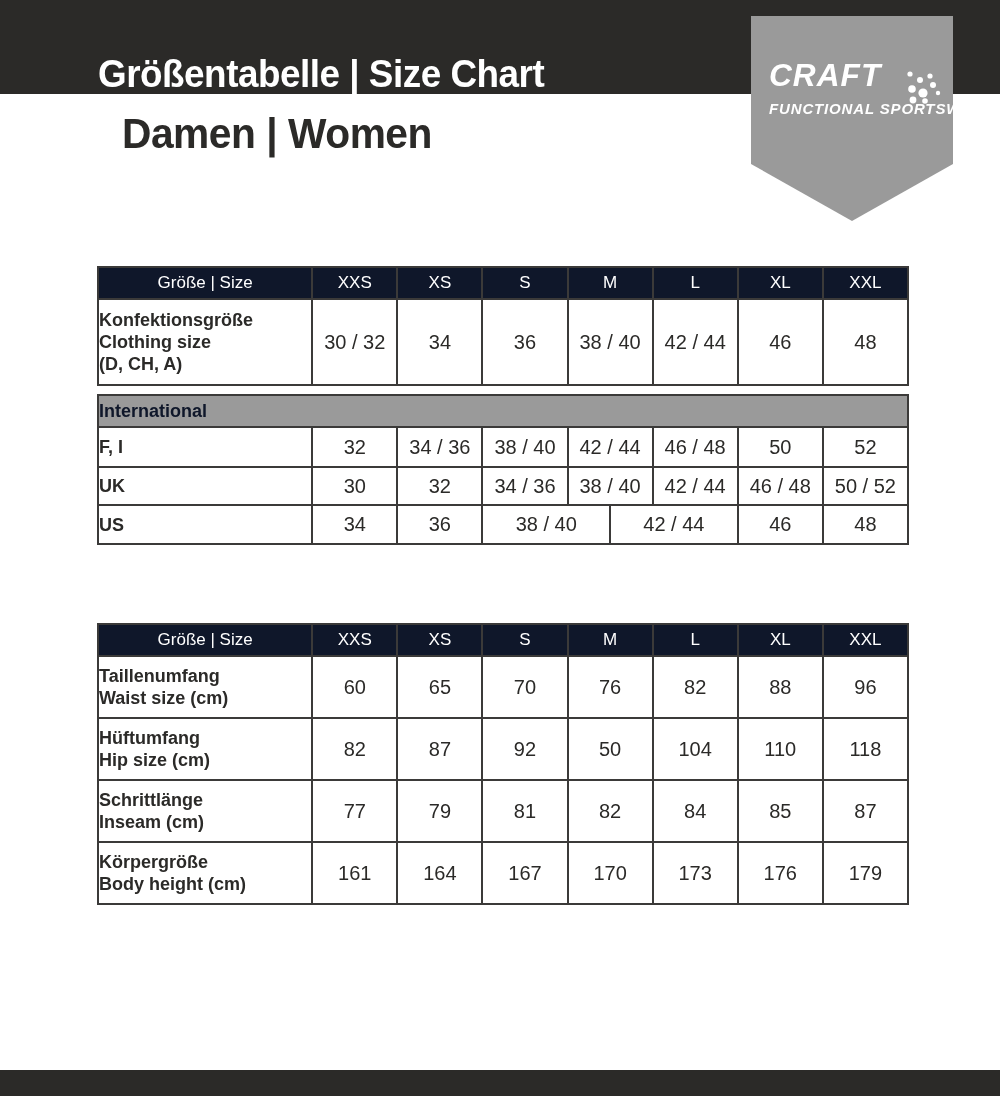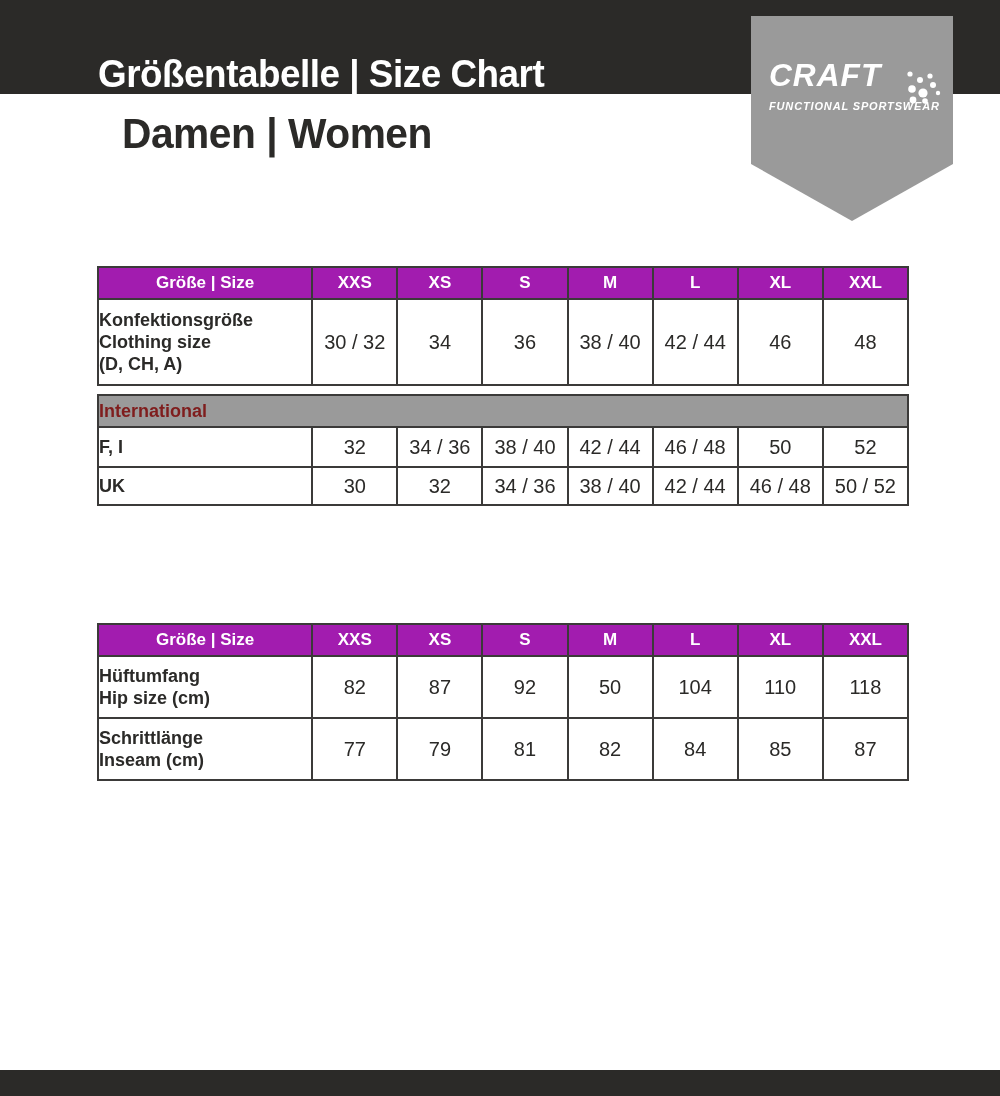--- a/index.html
+++ b/index.html
@@ -23,34 +23,34 @@
   
   .pennant { position:absolute; left:735px; top:16px; width:202px; height:207px; z-index:3;margin-left:16px; }
   .pennant svg.shape { position:absolute; left:0; top:0; }
   .brandname {
     position:absolute; left:18px; top:42px; color:#ffffff; white-space:nowrap;
     font-size:31px; font-weight:bold; font-style:italic; letter-spacing:1px;
     transform:scaleX(1.02); transform-origin:left top;
   }
   .tagline {
     position:absolute; left:18px; top:84px; color:#ffffff; white-space:nowrap;
-    font-size:11px; font-weight:bold; font-style:italic; letter-spacing:0.85px;
+    font-size:15px; font-weight:bold; font-style:italic; letter-spacing:0.85px;
   }
   .dots { position:absolute; left:150px; top:52px; }
   
   table.tbl {
     position:absolute; border-collapse:collapse; table-layout:fixed; width:812px;
     background:#ffffff;
   }
   table.tbl th, table.tbl td { border:2px solid #3b3a39; padding:0; vertical-align:middle; }
   table.tbl th {
-    background:#a21caf; color:#ffffff; font-size:17px; font-weight:bold; text-align:center;
+    background:#0f172a; color:#ffffff; font-size:17px; font-weight:normal; text-align:center;
   }
   th.hl, td.intbar { text-align:left; padding-left:10px; }
-  td.intbar { background:#9a9a9a; color:#7f1d1d; font-size:18px; font-weight:bold; }
+  td.intbar { background:#9a9a9a; color:#0f172a; font-size:18px; font-weight:bold; }
   td.lbl {
     font-weight:bold; font-size:18px; text-align:left; padding-left:10px;
     line-height:22px; color:#2b2a28;
   }
   td.val { font-size:20px; text-align:center; color:#2b2a28; font-weight:normal; }
   
   .bottombar { position:absolute; left:0; top:1070px; width:1000px; height:26px; background:#2b2a28; }
 </style>
 </head>
 <body>
@@ -136,20 +136,29 @@
       <tr style="height:38px">
         <td class="lbl">UK</td>
         <td class="val" colspan="2">30</td>
         <td class="val" colspan="2">32</td>
         <td class="val" colspan="2">34 / 36</td>
         <td class="val" colspan="2">38 / 40</td>
         <td class="val" colspan="2">42 / 44</td>
         <td class="val" colspan="2">46 / 48</td>
         <td class="val" colspan="2">50 / 52</td>
       </tr>
+      <tr style="height:39px">
+        <td class="lbl">US</td>
+        <td class="val" colspan="2">34</td>
+        <td class="val" colspan="2">36</td>
+        <td class="val" colspan="3">38 / 40</td>
+        <td class="val" colspan="3">42 / 44</td>
+        <td class="val" colspan="2">46</td>
+        <td class="val" colspan="2">48</td>
+      </tr>
     </tbody>
   </table>
 
   <table class="tbl" style="left:97px; top:623px;">
     <colgroup>
       <col style="width:214px">
       <col span="14" style="width:42.5px">
     </colgroup>
     <tbody>
       <tr style="height:32px">
@@ -157,20 +166,33 @@
         <th colspan="2">XXS</th>
         <th colspan="2">XS</th>
         <th colspan="2">S</th>
         <th colspan="2">M</th>
         <th colspan="2">L</th>
         <th colspan="2">XL</th>
         <th colspan="2">XXL</th>
       </tr>
       <tr style="height:62px">
         <td class="lbl">
+          <div>Taillenumfang</div>
+          <div>Waist size (cm)</div>
+        </td>
+        <td class="val" colspan="2">60</td>
+        <td class="val" colspan="2">65</td>
+        <td class="val" colspan="2">70</td>
+        <td class="val" colspan="2">76</td>
+        <td class="val" colspan="2">82</td>
+        <td class="val" colspan="2">88</td>
+        <td class="val" colspan="2">96</td>
+      </tr>
+      <tr style="height:62px">
+        <td class="lbl">
           <div>Hüftumfang</div>
           <div>Hip size (cm)</div>
         </td>
         <td class="val" colspan="2">82</td>
         <td class="val" colspan="2">87</td>
         <td class="val" colspan="2">92</td>
         <td class="val" colspan="2">50</td>
         <td class="val" colspan="2">104</td>
         <td class="val" colspan="2">110</td>
         <td class="val" colspan="2">118</td>
@@ -181,17 +203,30 @@
           <div>Inseam (cm)</div>
         </td>
         <td class="val" colspan="2">77</td>
         <td class="val" colspan="2">79</td>
         <td class="val" colspan="2">81</td>
         <td class="val" colspan="2">82</td>
         <td class="val" colspan="2">84</td>
         <td class="val" colspan="2">85</td>
         <td class="val" colspan="2">87</td>
       </tr>
+      <tr style="height:62px">
+        <td class="lbl">
+          <div>Körpergröße</div>
+          <div>Body height (cm)</div>
+        </td>
+        <td class="val" colspan="2">161</td>
+        <td class="val" colspan="2">164</td>
+        <td class="val" colspan="2">167</td>
+        <td class="val" colspan="2">170</td>
+        <td class="val" colspan="2">173</td>
+        <td class="val" colspan="2">176</td>
+        <td class="val" colspan="2">179</td>
+      </tr>
     </tbody>
   </table>
 
   <div class="bottombar"></div>
 </div>
 
 </body></html>

